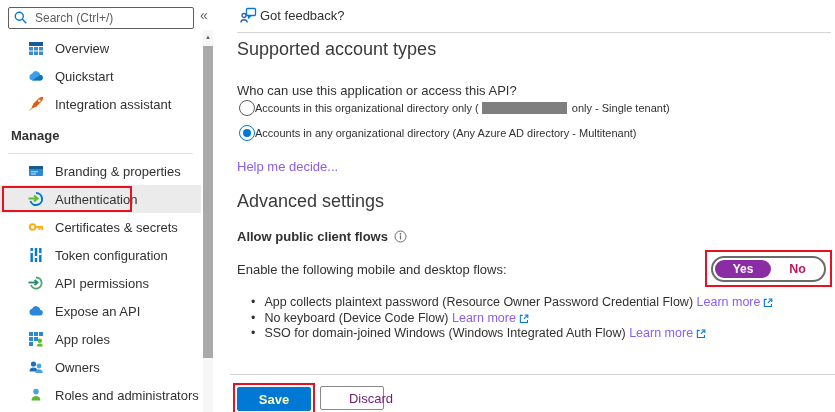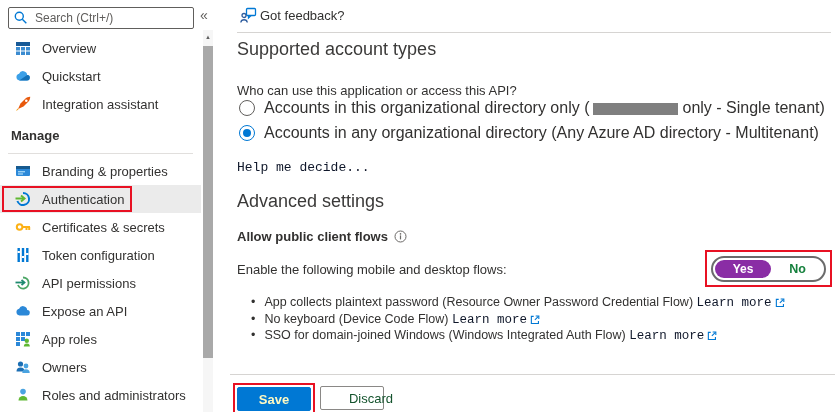--- a/index.html
+++ b/index.html
@@ -10,21 +10,21 @@
   .sidebar{position:absolute;left:0;top:0;width:213px;height:412px;background:#fff;}
   .search-wrap{position:absolute;left:8px;top:7px;width:186px;height:22px;}
   .search-wrap svg{position:absolute;left:5px;top:3px;}
   input.search{width:100%;height:100%;border:1px solid #605e5c;border-radius:2px;
     padding:0 4px 0 26px;font-size:12px;color:#14532d;box-sizing:border-box;outline:none;
     font-family:inherit;background:#fff;}
   input.search::placeholder{color:#605e5c;}
   .collapse{position:absolute;left:200px;top:7px;font-size:14px;color:#605e5c;cursor:pointer;}
 
   .nav{position:absolute;top:34px;left:0;width:201px;}
-  .nav-item{height:28px;display:flex;align-items:center;gap:11px;padding-left:15px;
+  .nav-item{height:28px;display:flex;align-items:center;gap:11px;padding-left:28px;
     font-size:13px;cursor:pointer;position:relative;}
   .nav-item svg{width:16px;height:16px;flex:none;}
   .nav-item.selected{background:#ebebeb;}
   .red-outline{position:absolute;left:2px;top:1px;width:126px;height:22px;
     border:2px solid #e81123;pointer-events:none;}
   .manage-hdr{height:24px;line-height:24px;margin-top:6px;padding-left:11px;
     font-size:13px;font-weight:700;}
   .nav-div{border-top:1px solid #e1dfdd;margin:5px 8px 3px 8px;height:0;}
 
   
@@ -37,59 +37,59 @@
   .feedback{position:absolute;left:240px;top:7px;display:flex;align-items:center;gap:3px;
     font-size:13px;cursor:pointer;}
   .hdiv{position:absolute;border-top:1px solid #d6d4d2;height:0;}
   .div-top{left:237px;right:4px;top:32px;}
   .div-bottom{left:230px;right:0;top:374px;}
 
   .h-section{position:absolute;left:237px;font-size:18px;font-weight:400;color:#3b3a39;}
   .h1a{top:39px;} .h2a{top:191px;}
   .question{position:absolute;left:237px;top:83px;font-size:13px;}
 
-  .radio-row{position:absolute;left:239px;display:flex;align-items:center;gap:9px;
-    font-size:16px;height:18px;cursor:pointer;}
+  .radio-row{position:absolute;left:239px;display:flex;align-items:center;
+    font-size:11px;height:18px;cursor:pointer;}
   .r1{top:99px;} .r2{top:124px;}
   .radio{width:16px;height:16px;border-radius:50%;border:1px solid #605e5c;
     box-sizing:border-box;background:#fff;flex:none;}
   .radio.sel{border-color:#0078d4;position:relative;}
   .radio.sel::after{content:"";position:absolute;left:3px;top:3px;right:3px;bottom:3px;
     border-radius:50%;background:#0078d4;}
   .redact{display:inline-block;width:85px;height:12px;background:#7f7f7f;
     vertical-align:-2px;margin:0 5px 0 3px;}
 
-  .link{color:#0f172a;text-decoration:none;cursor:pointer;font-family:Liberation Mono, monospace;}
+  .link{color:#8b5cf6;text-decoration:none;cursor:pointer;}
   .help-link{position:absolute;left:237px;top:159px;font-size:13px;}
 
   .allow-label{position:absolute;left:237px;top:229px;font-size:13px;font-weight:700;
     display:flex;align-items:center;gap:6px;}
   .enable-label{position:absolute;left:237px;top:262px;font-size:13px;}
 
   .toggle-annot{position:absolute;left:705px;top:250px;width:127px;height:37px;
     border:2px solid #e81123;box-sizing:border-box;}
   .toggle{position:absolute;left:711px;top:256px;width:115px;height:26px;
     border:2px solid #6b6b6b;border-radius:14px;background:#fff;display:flex;
     align-items:center;box-sizing:border-box;cursor:pointer;}
   .yes-pill{margin-left:2px;width:56px;height:18px;border-radius:10px;background:#8A2DA5;
     color:#fff;font-size:12px;font-weight:700;display:flex;align-items:center;
     justify-content:center;}
-  .no-label{flex:1;text-align:center;color:#15803d;font-size:12.5px;font-weight:600;cursor:pointer;}
+  .no-label{flex:1;text-align:center;color:#be185d;font-size:12.5px;font-weight:600;cursor:pointer;}
 
   .bullets{position:absolute;left:251px;top:295px;font-size:12.5px;line-height:15.5px;}
   .bullet-row{display:flex;gap:9px;}
   .dot{flex:none;}
   .ext{vertical-align:-2px;margin-left:2px;}
 
   .save-annot{position:absolute;left:233px;top:383px;border:2px solid #e81123;padding:2px;}
   .save-btn{width:72px;height:22px;background:#0078d4;color:#fef9c3;font-size:13px;
     font-weight:700;border:1px solid #0078d4;border-radius:2px;display:flex;
     align-items:center;justify-content:center;cursor:pointer;font-family:inherit;}
   .discard-btn{position:absolute;left:320px;top:386px;width:64px;height:24px;background:#fff;
-    border:1px solid #8a8886;border-radius:2px;color:#14532d;font-size:13px;
+    border:1px solid #8a8886;border-radius:2px;color:#701a75;font-size:13px;
     display:flex;align-items:center;justify-content:center;box-sizing:border-box;cursor:pointer;padding-left:38px;}
 </style>
 </head>
 <body>
 
 <div id="root">
 
   <div class="sidebar">
 
     <div class="search-wrap">

